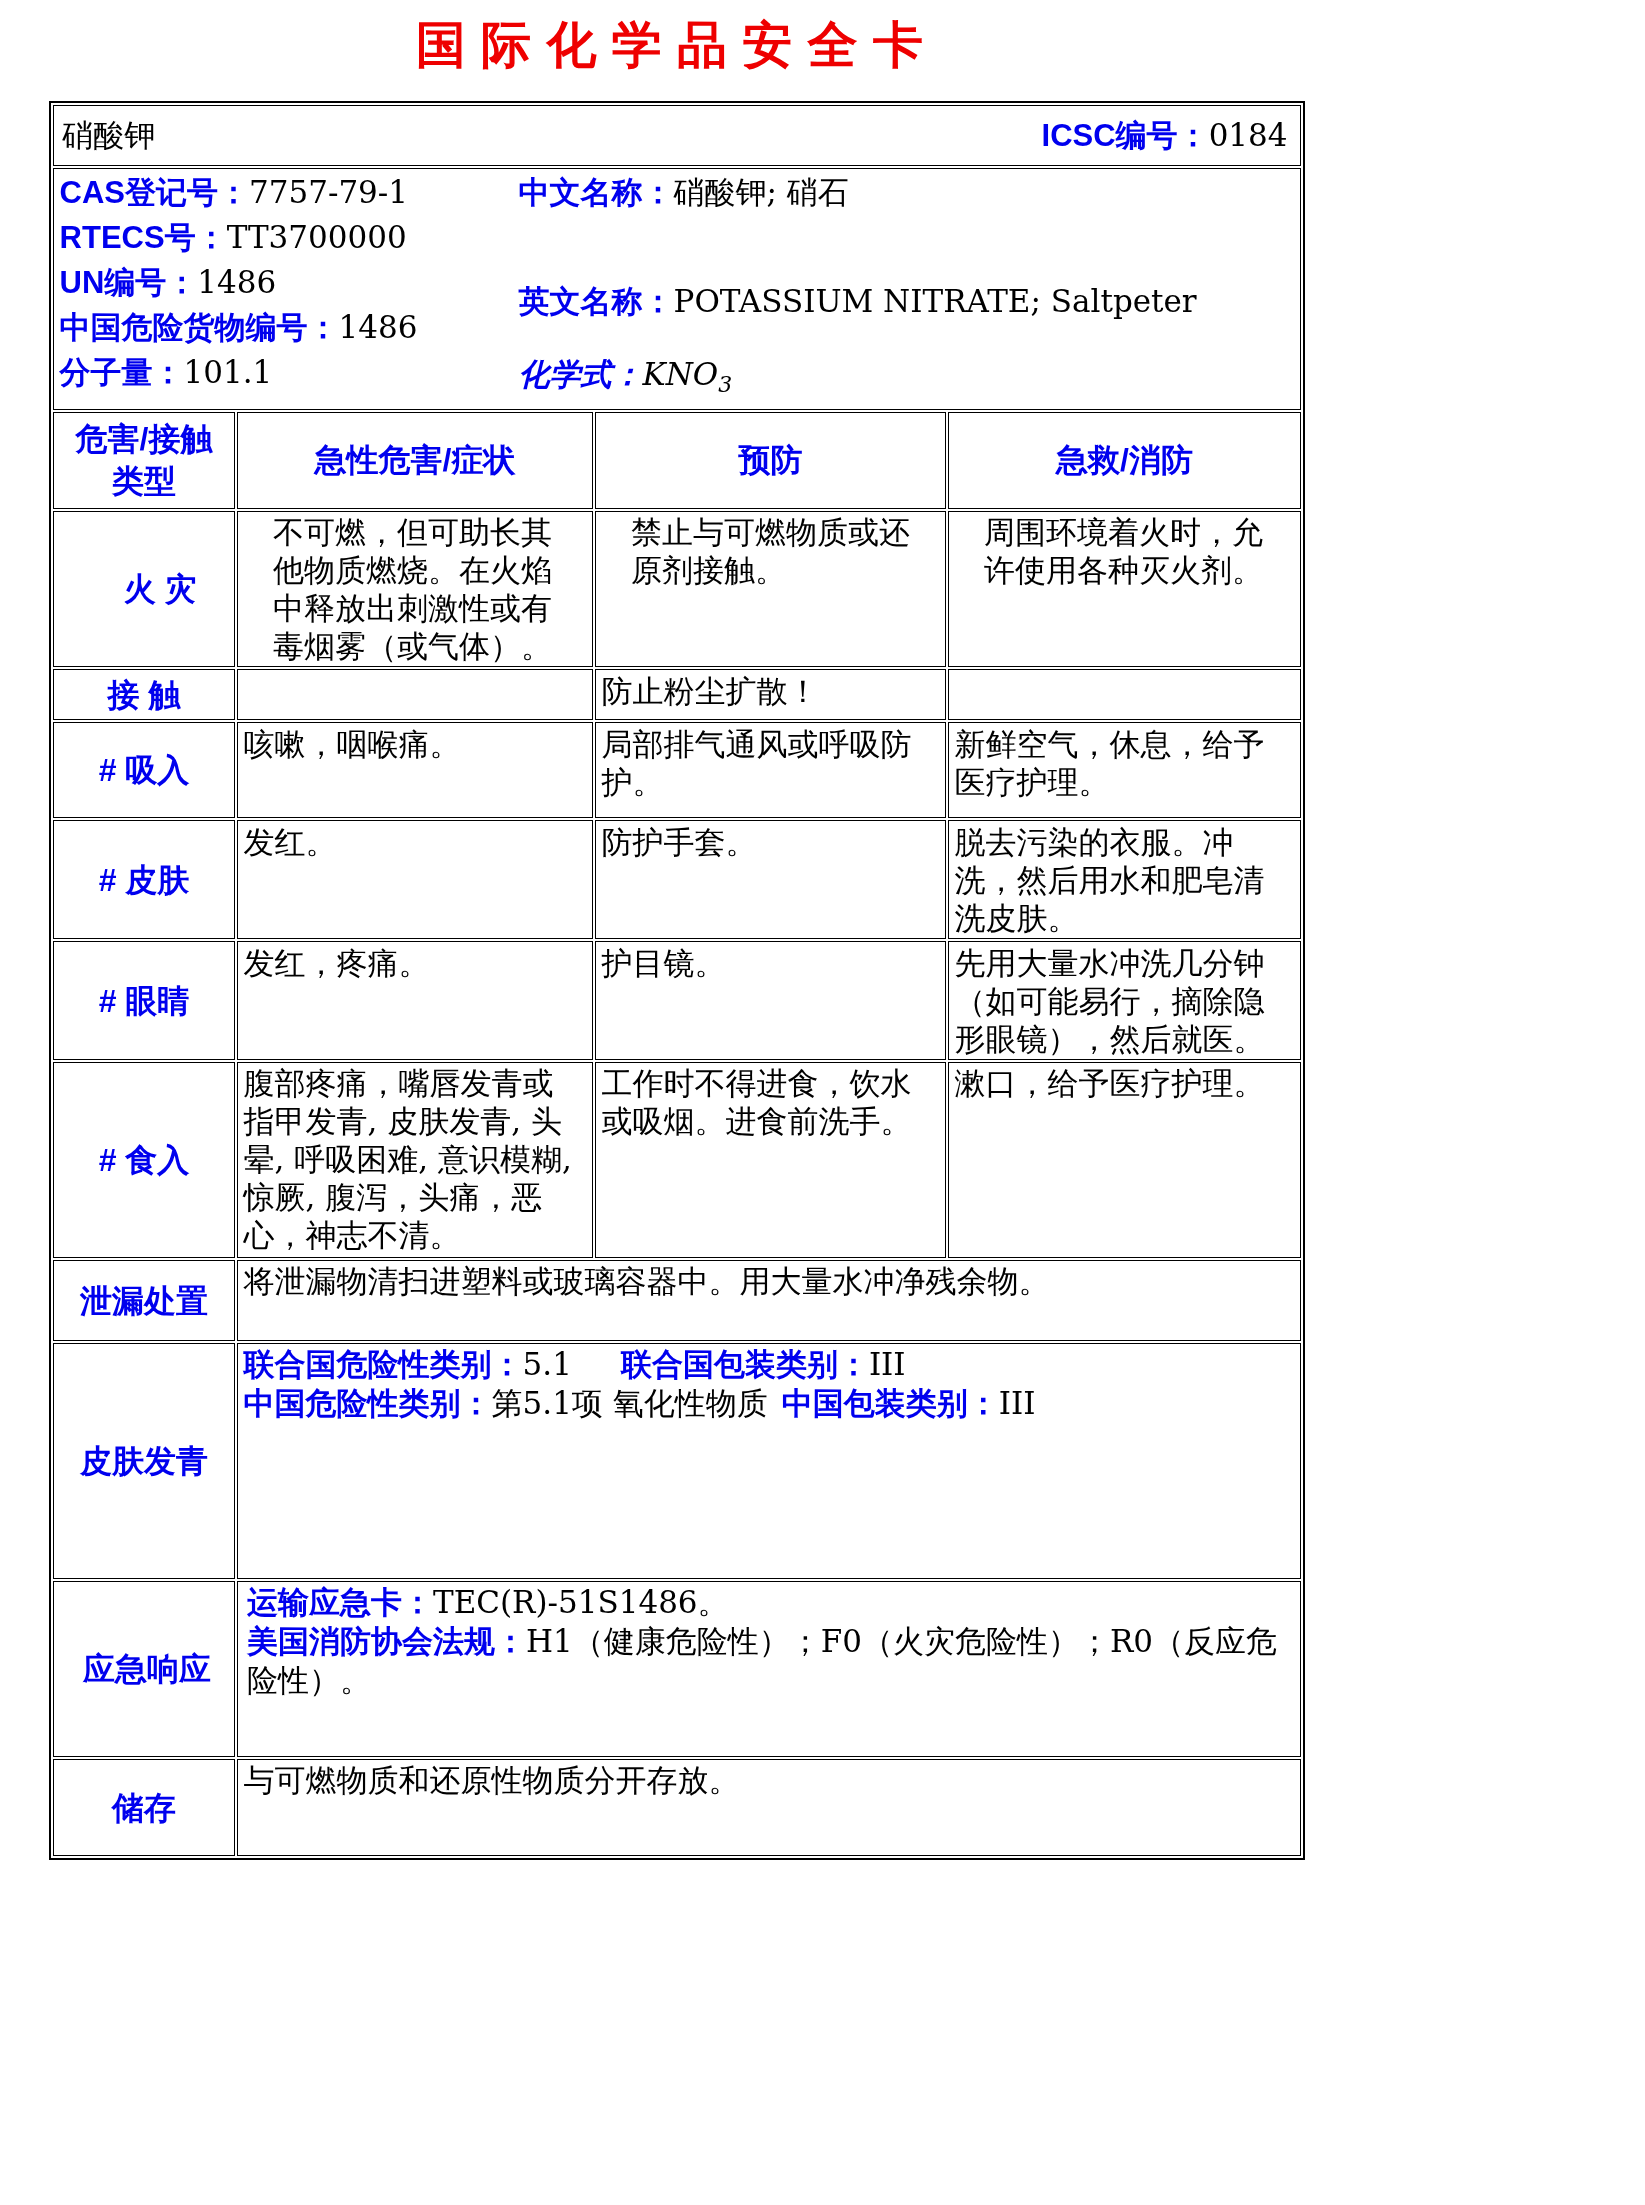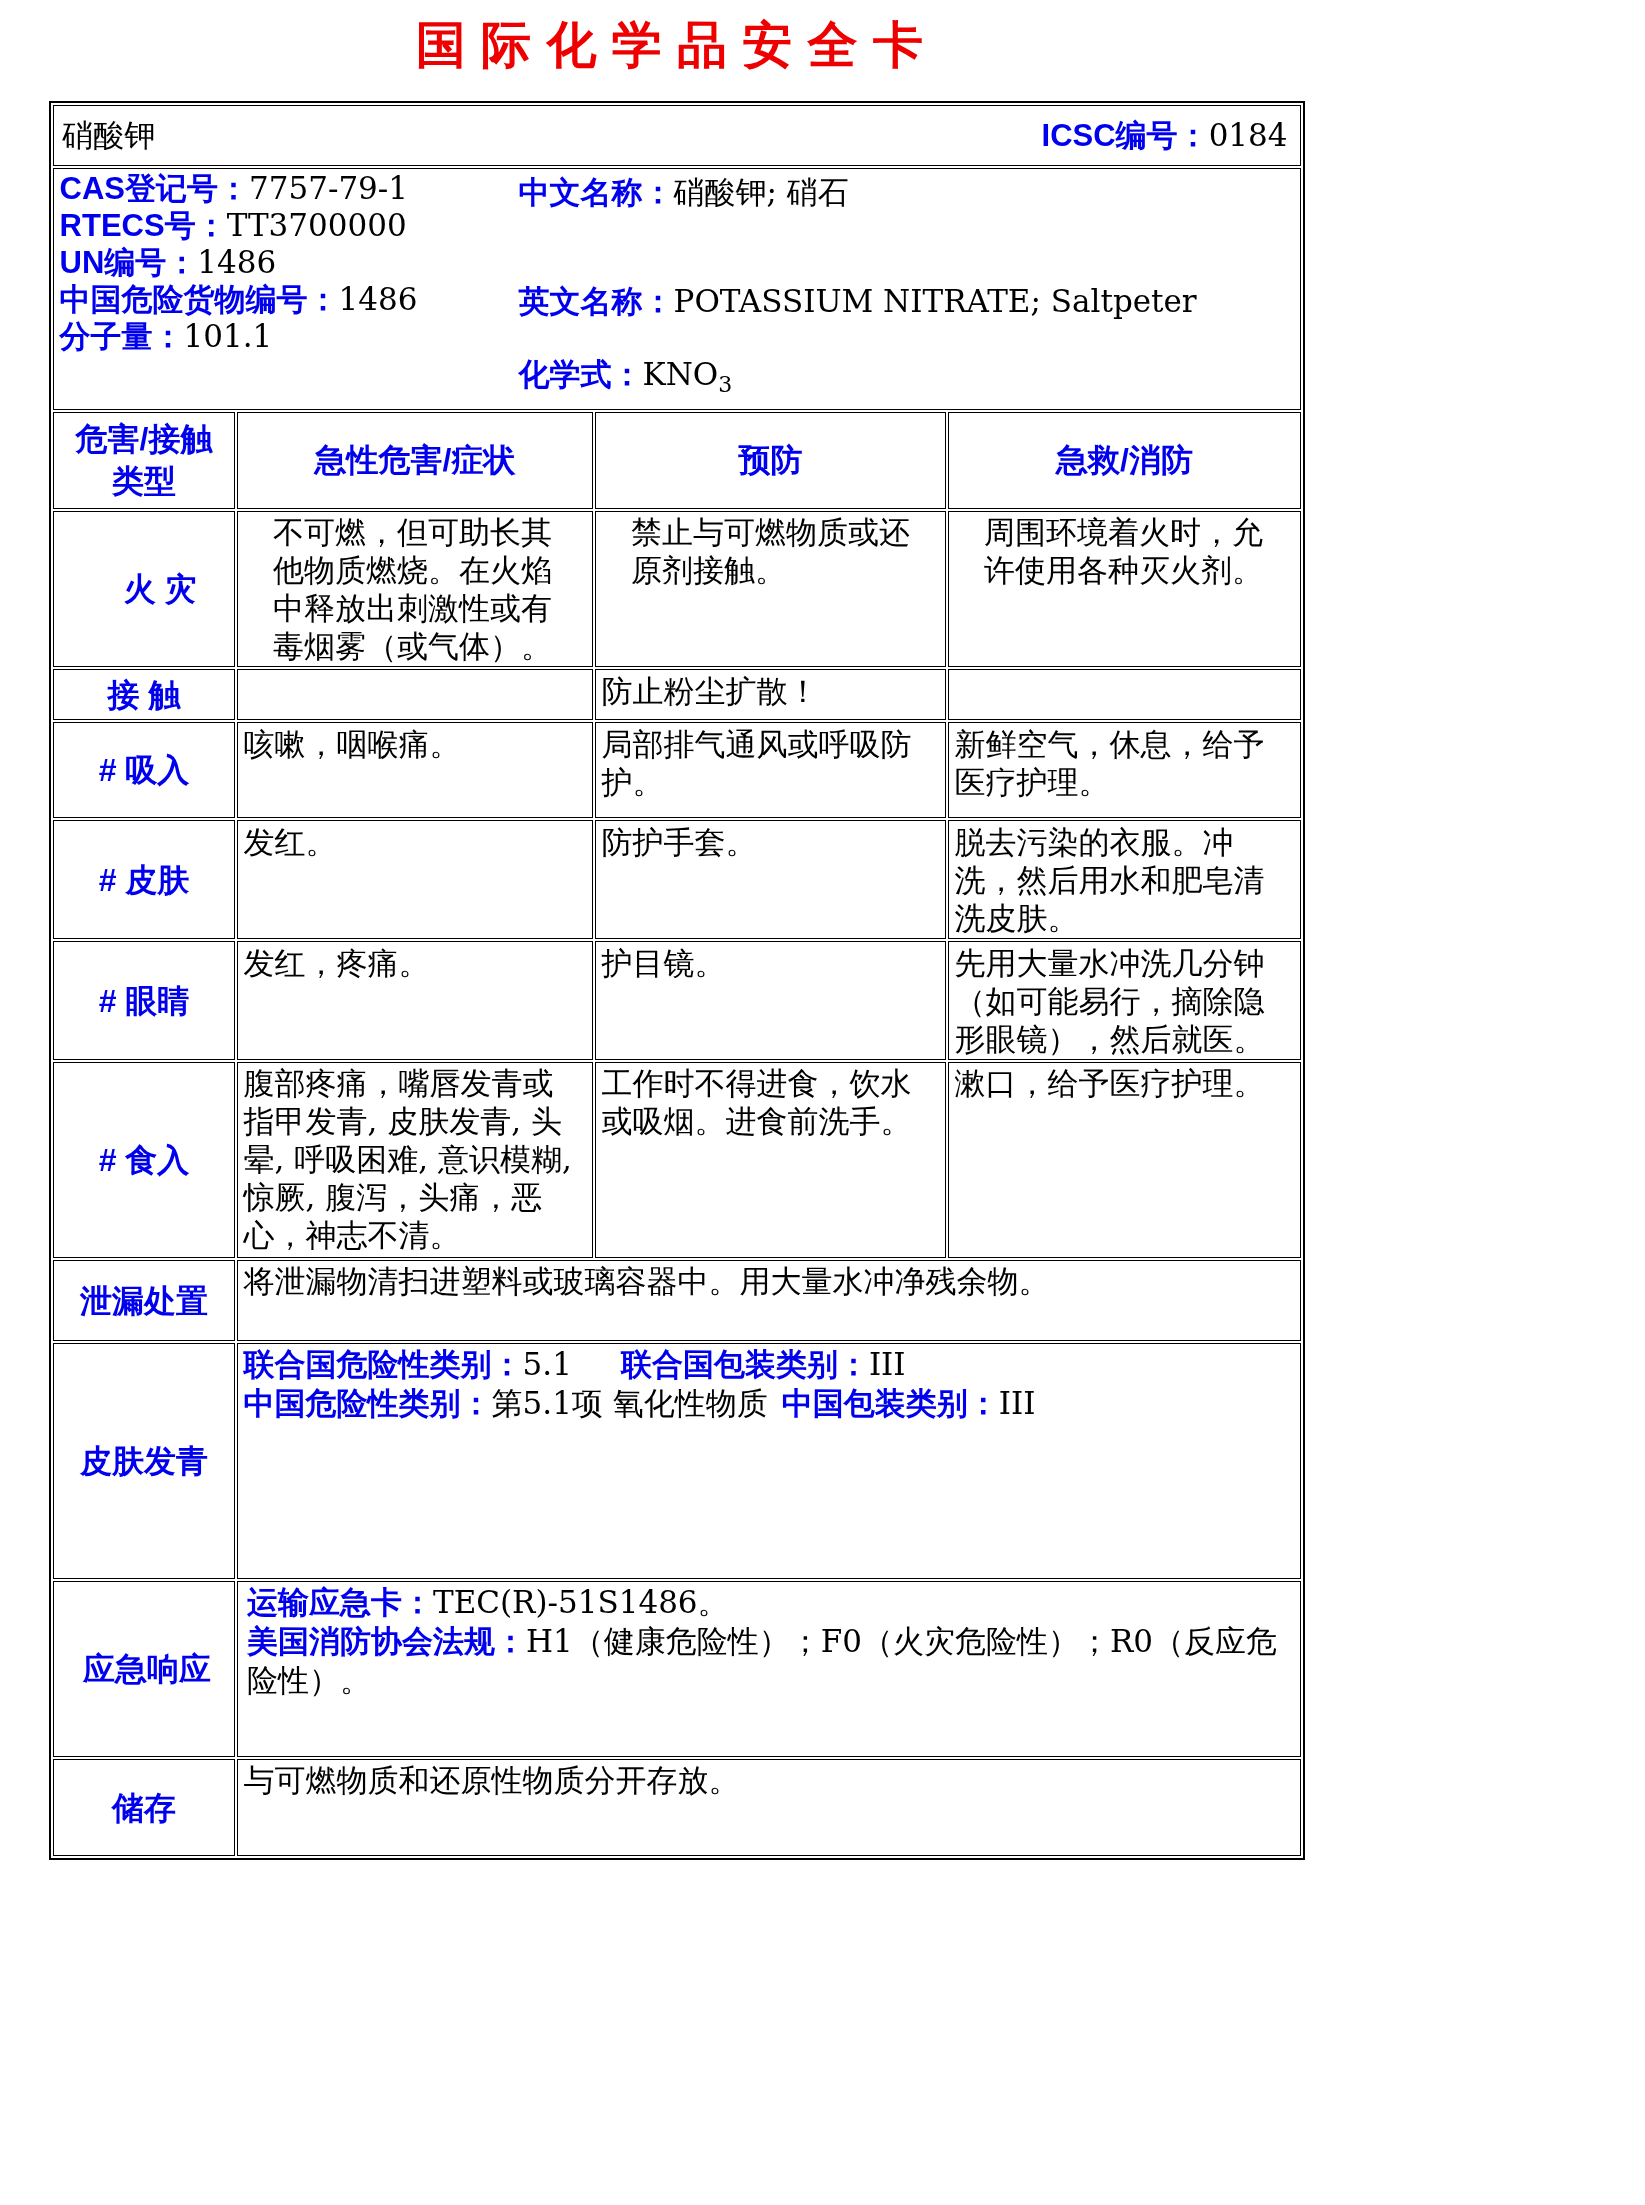--- a/index.html
+++ b/index.html
@@ -77,25 +77,25 @@
   tr.r-stor td    { height: 97px; }
 
   .prod-flex {
     display: flex; justify-content: space-between; align-items: center;
     height: 100%; padding: 0 2.8px;
   }
   .prod-flex .name { font-size: 31px; }
 
   .id-wrap { display: flex; height: 100%; }
   .id-left { width: 459px; }
-  .id-left > div { line-height: 36px; white-space: nowrap; }
+  .id-left > div { line-height: 44px; white-space: nowrap; }
   .id-right { flex: 1; }
   .id-right > div { line-height: 44px; white-space: nowrap; }
   .id-right .r2 { margin-top: 64px; }
-  .id-right .r3 { margin-top: 28px; }
+  .id-right .r3 { margin-top: 28px; font-style: italic; }
   sub.fsub { font-size: 22px; }
 
   .gap-left-lg { margin-left: 49px; }
   .gap-left-sm { margin-left: 14px; }
 </style>
 </head>
 <body>
 
 <div class="page">
 

